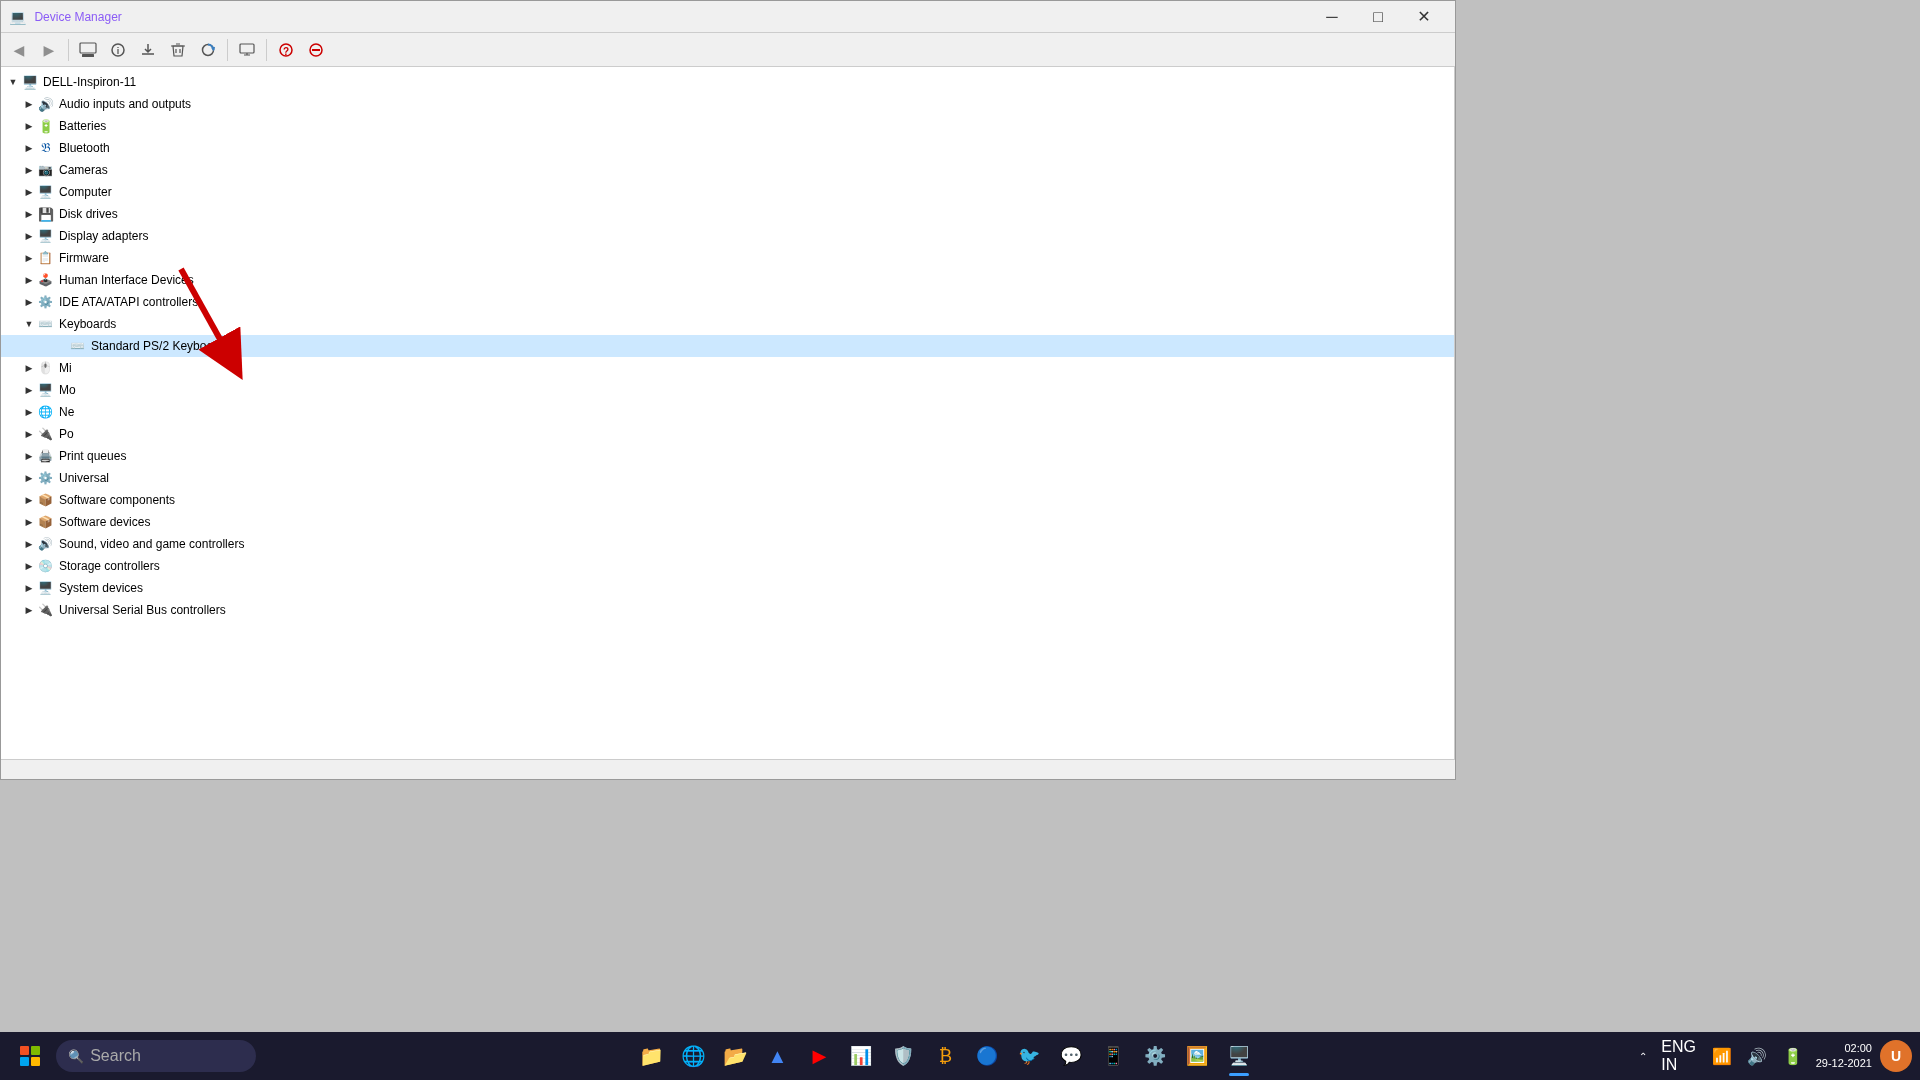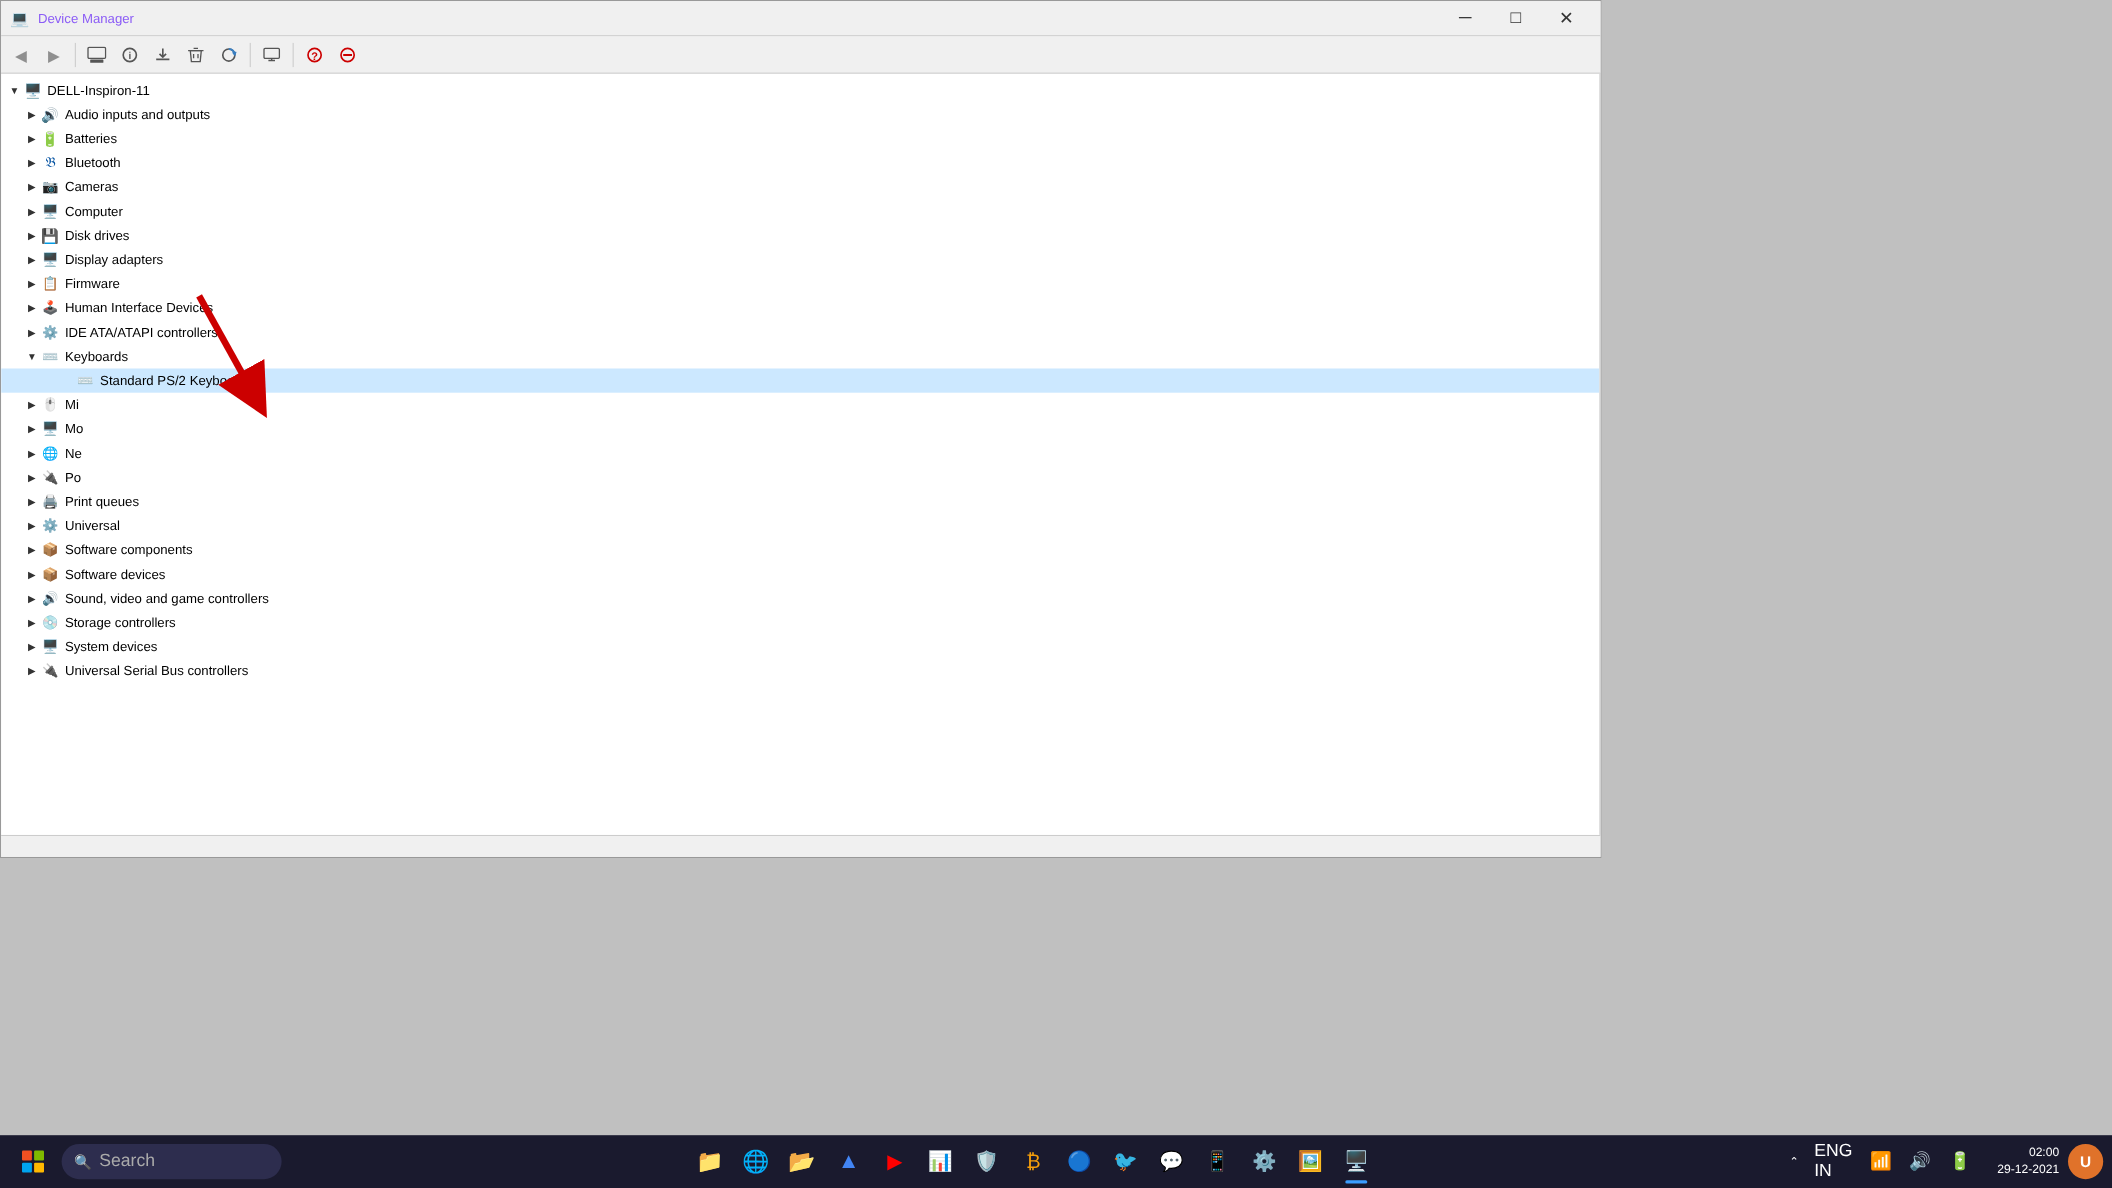--- a/index.html
+++ b/index.html
@@ -59,21 +59,21 @@
 
     .taskbar-icon { width: 40px; height: 44px; display: flex; align-items: center; justify-content: center; cursor: pointer; border-radius: 4px; position: relative; }
     .taskbar-icon.active::after { content: ''; position: absolute; bottom: 2px; left: 50%; transform: translateX(-50%); width: 20px; height: 3px; background: #3b9eff; border-radius: 2px; }
 
     .search-bar { width: 200px; height: 32px; background: #2d2d4e; border-radius: 16px; display: flex; align-items: center; padding: 0 12px; gap: 6px; cursor: pointer; }
     .search-icon { color: #aaa; font-size: 13px; }
     .search-text { color: #aaa; font-size: 16px; }
 
     .sys-tray { display: flex; align-items: center; gap: 8px; }
     .tray-icon { color: white; font-size: 16px; cursor: pointer; padding: 2px 4px; }
-    .tray-time { text-align: right; line-height: 1.4; color: white; font-size: 11px; margin-left: 12px; }
+    .tray-time { text-align: right; line-height: 1.4; color: white; font-size: 11px; }
 
     .avatar-circle { width: 32px; height: 32px; border-radius: 50%; background: #e0722a; display: flex; align-items: center; justify-content: center; color: white; font-size: 14px; font-weight: bold; }
     .chevron-up { color: white; font-size: 10px; cursor: pointer; padding: 4px; }
 
     
     .win-logo { display: grid; grid-template-columns: 1fr 1fr; grid-template-rows: 1fr 1fr; gap: 2px; width: 20px; height: 20px; }
     .win-logo div { border-radius: 1px; }
 
     
     .ico-audio { color: #e89020; }

